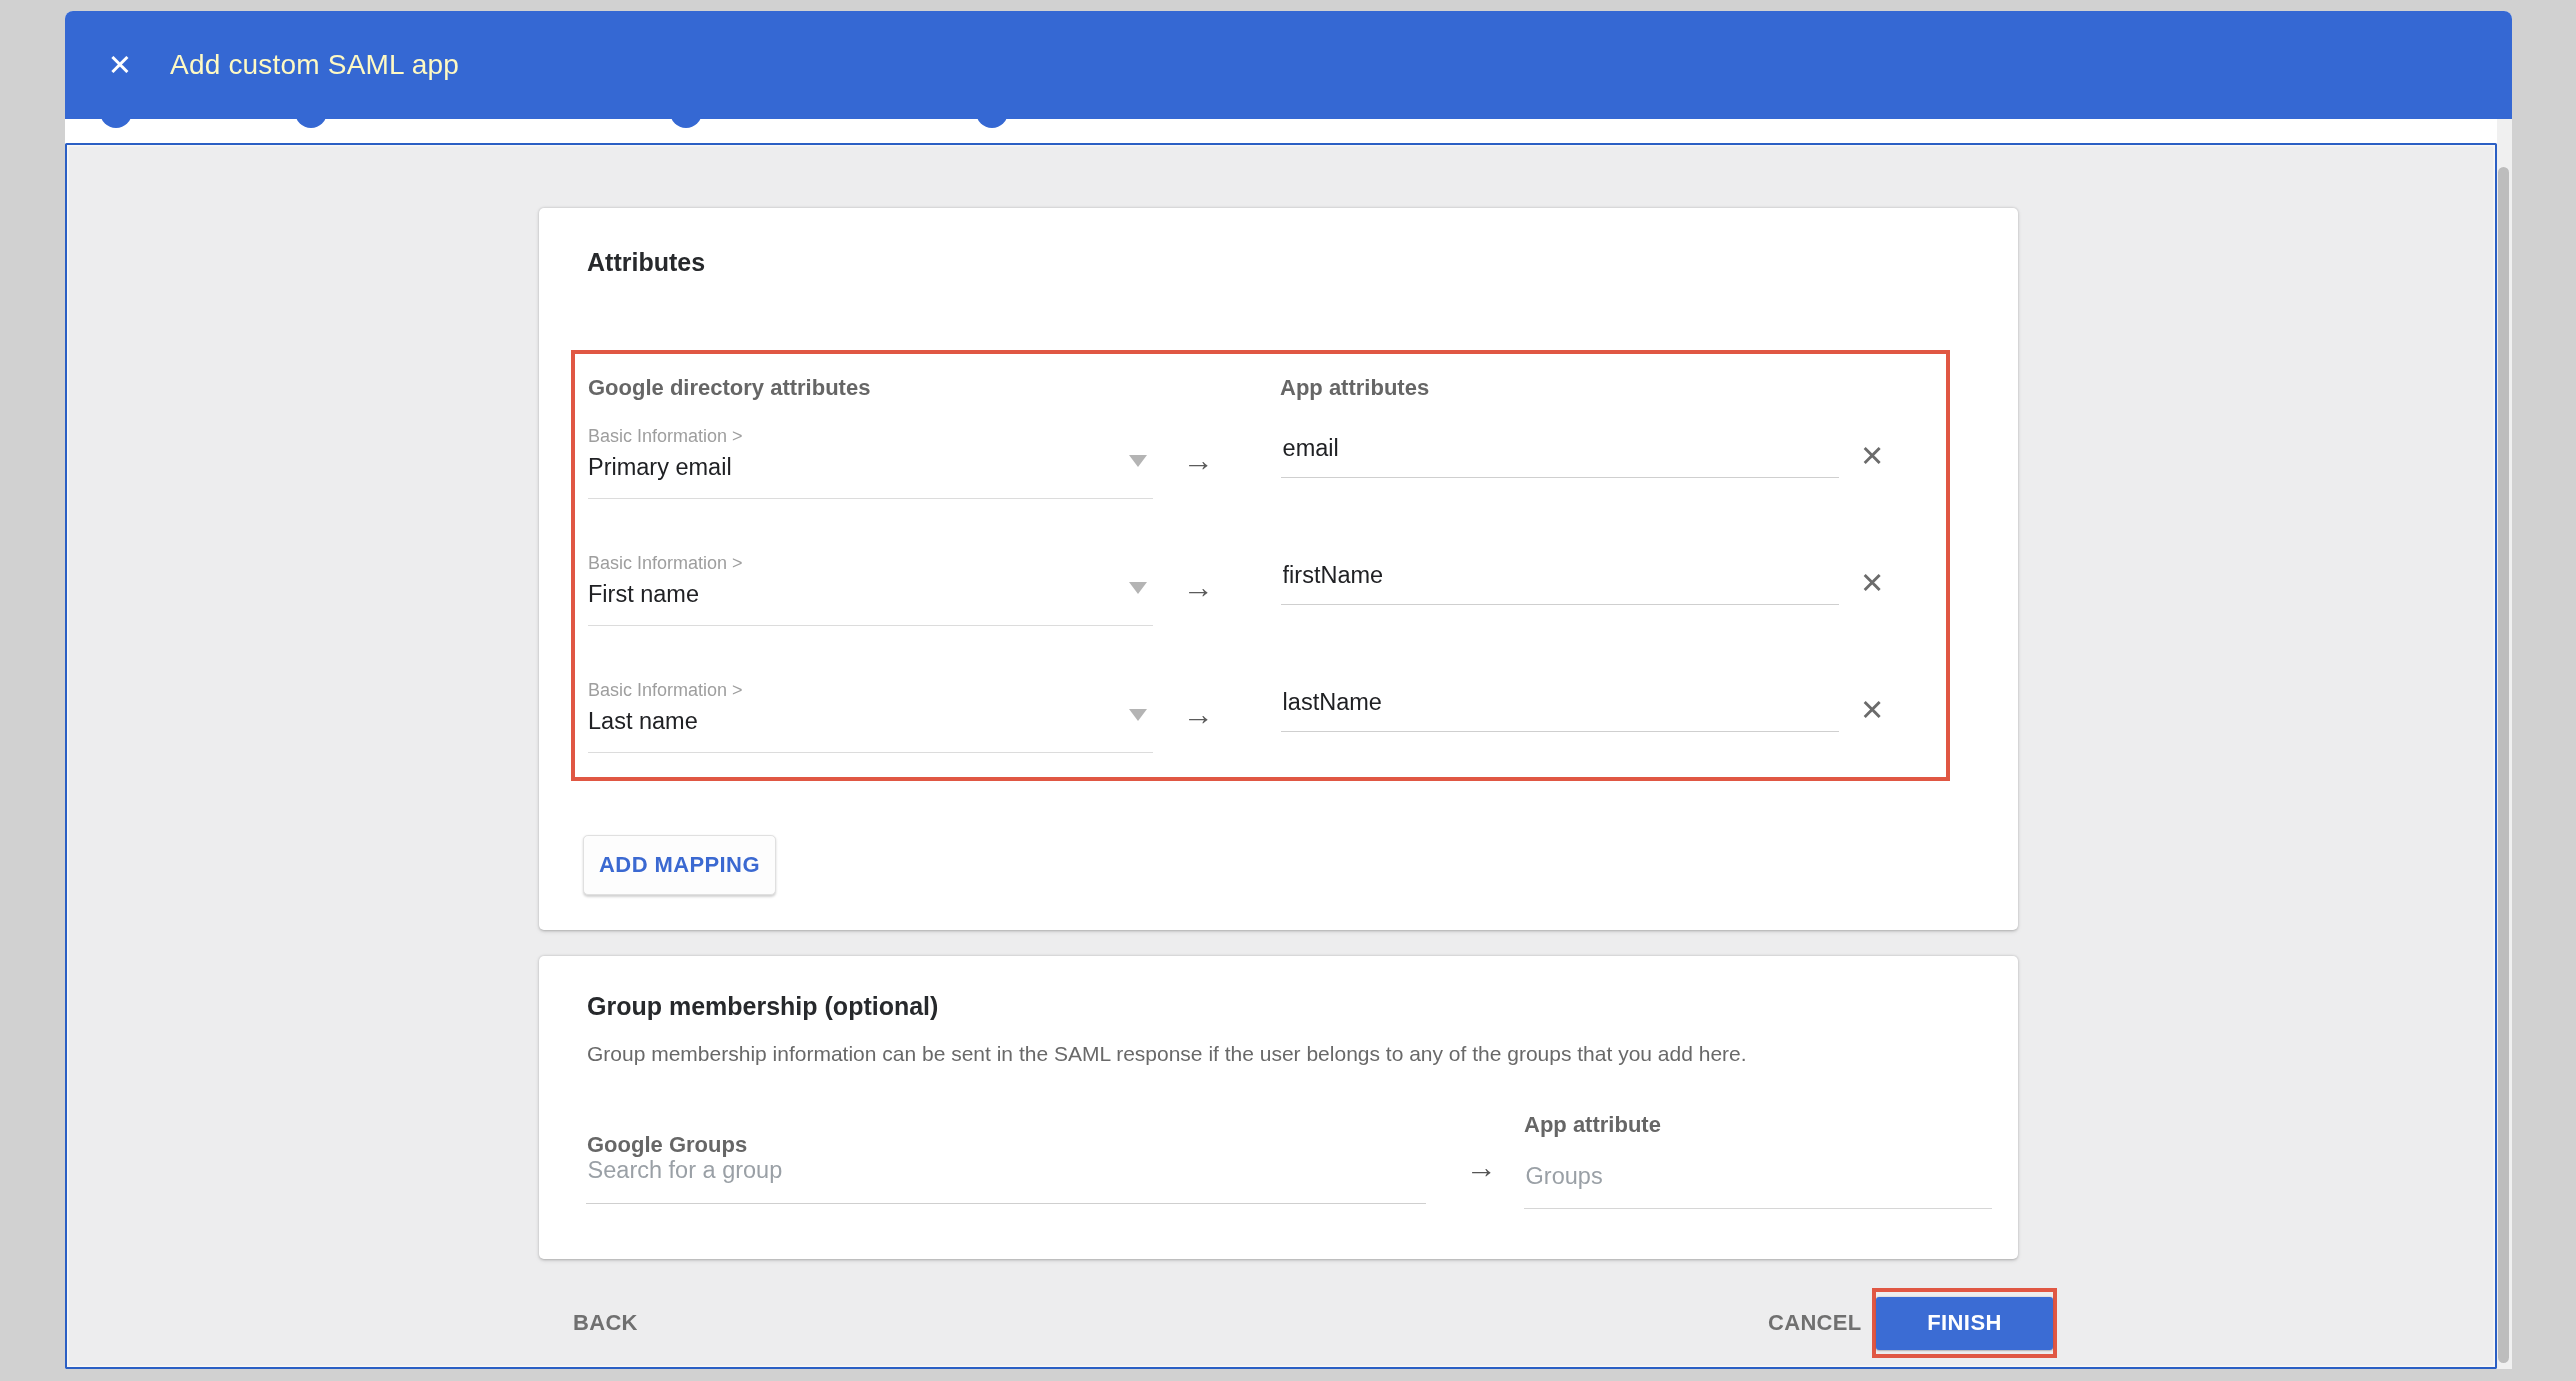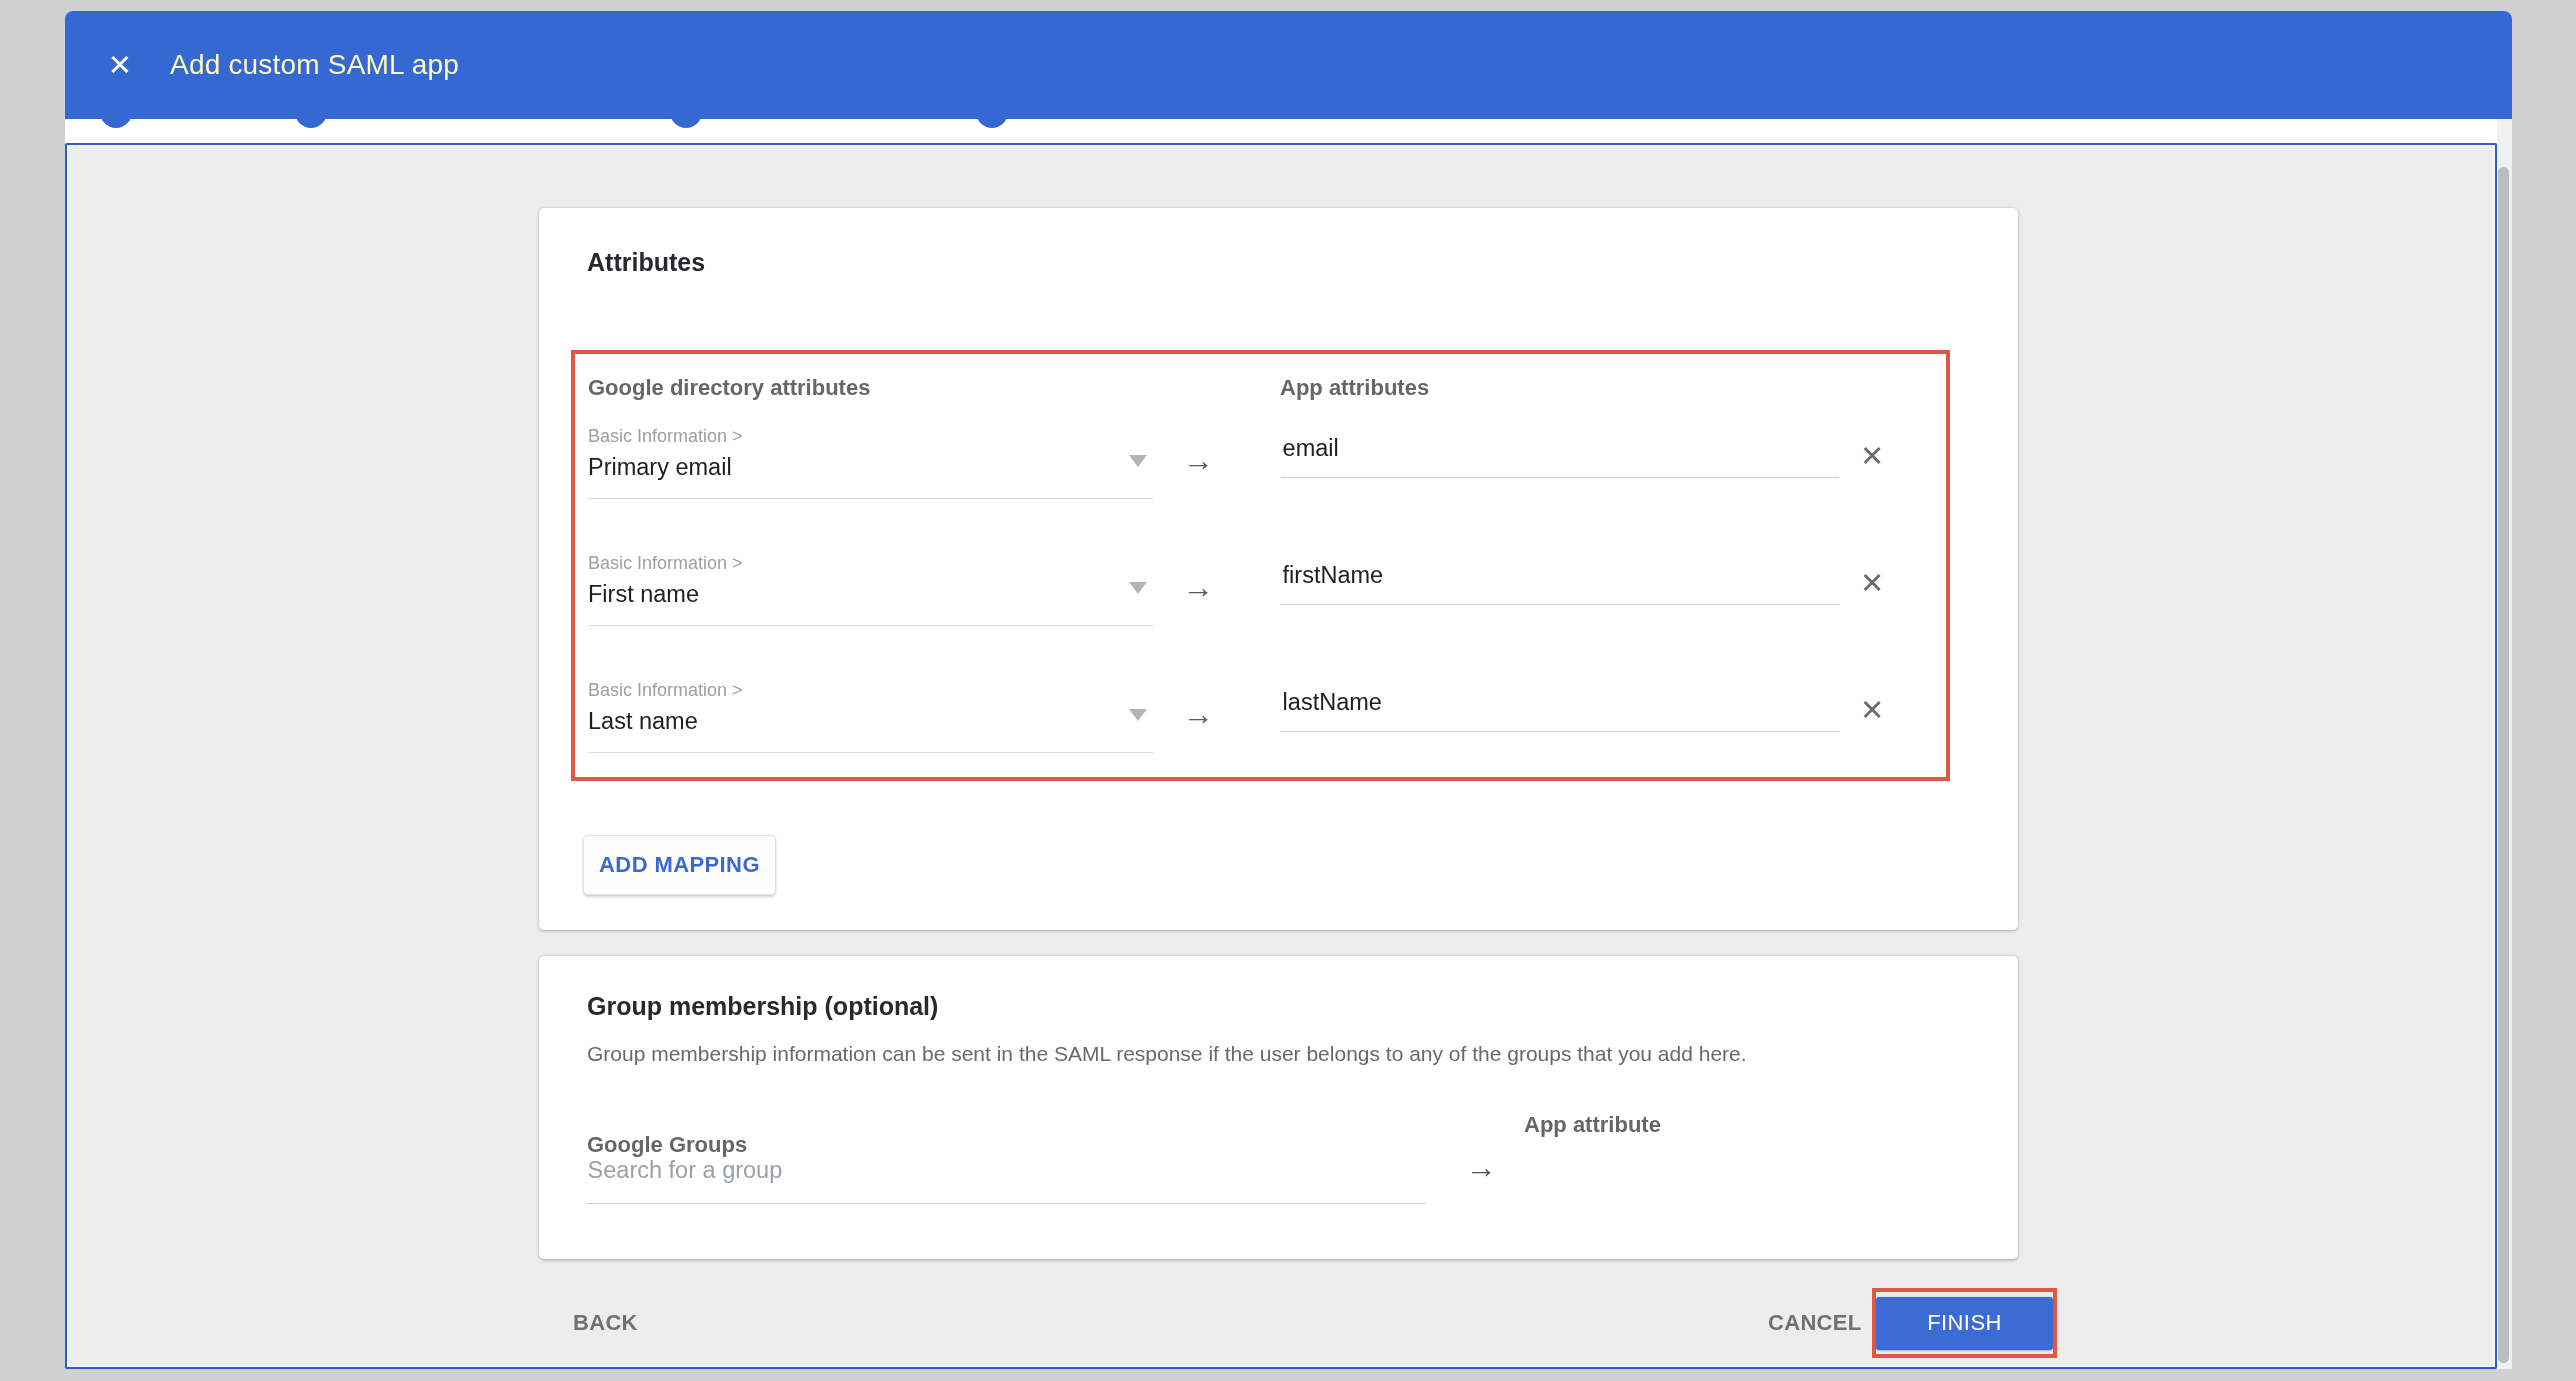--- a/index.html
+++ b/index.html
@@ -131,21 +131,21 @@
   
   .footer-btn {
     background:none; border:none; cursor:pointer; font-family:inherit;
     font-size:22px; font-weight:700; color:#707070; letter-spacing:0.3px;
   }
   .back-btn   { left:506px;  top:1165px; }
   .cancel-btn { left:1701px; top:1165px; }
   .finish-btn {
     width:193px; height:53px; background:#3b6cd4; color:#ffffff;
     border:none; border-radius:3.2px; font-family:inherit;
-    font-size:22px; font-weight:400; letter-spacing:0.4px; cursor:pointer;
+    font-size:22px; font-weight:700; letter-spacing:0.4px; cursor:pointer;
     box-shadow:0 0.8px 1.6px rgba(0,0,0,0.25);
   }
 
   
   .scrollbar-track { left:2497px; top:119px; width:14.6px; height:1250px; background:#f0f0f0; z-index:2; }
   .scrollbar-thumb { left:2498px; top:167px; width:11.3px; height:1196px; background:#bdbdbd; border-radius:5.7px; z-index:3; cursor:pointer; }
 </style>
 </head>
 <body>
 
@@ -222,20 +222,23 @@
     <p class="abs card-desc">Group membership information can be sent in the SAML response if the user belongs to any of the groups that you add here.</p>
 
     <div class="abs field-label gg-label">Google Groups</div>
     <div class="abs group-search">
       <input type="text" placeholder="Search for a group" style="">
     </div>
 
     <div class="abs map-arrow group-arrow">→</div>
 
     <div class="abs field-label aa-label">App attribute</div>
+    <div class="abs group-appattr">
+      <input type="text" placeholder="Groups" style="">
+    </div>
   </section>
 
   <button class="abs footer-btn back-btn">BACK</button>
   <button class="abs footer-btn cancel-btn">CANCEL</button>
   <div class="abs finish-outline">
     <button class="finish-btn">FINISH</button>
   </div>
 
 </div>
 

